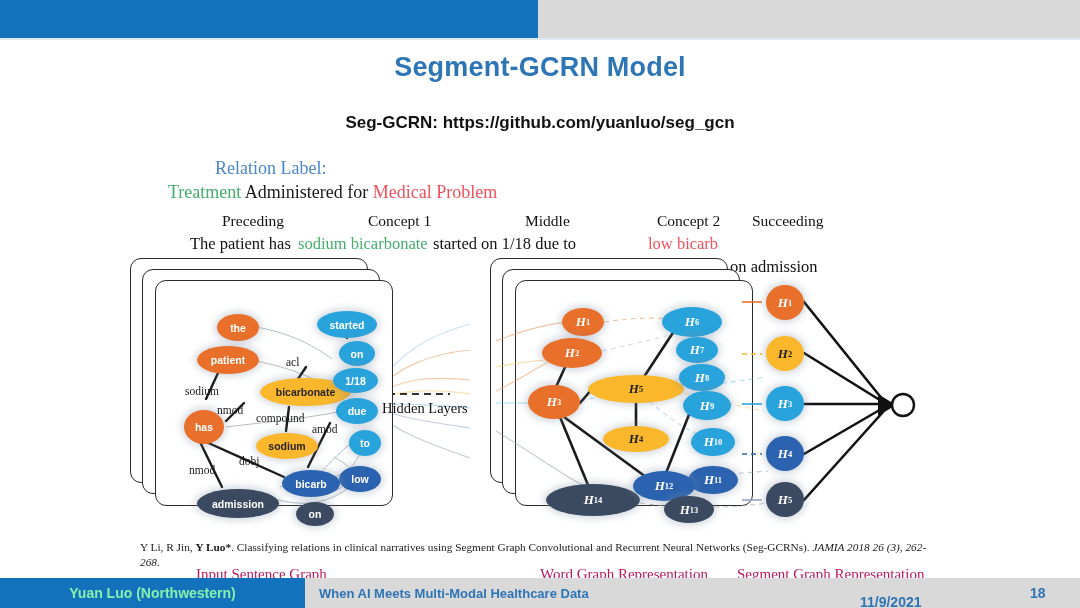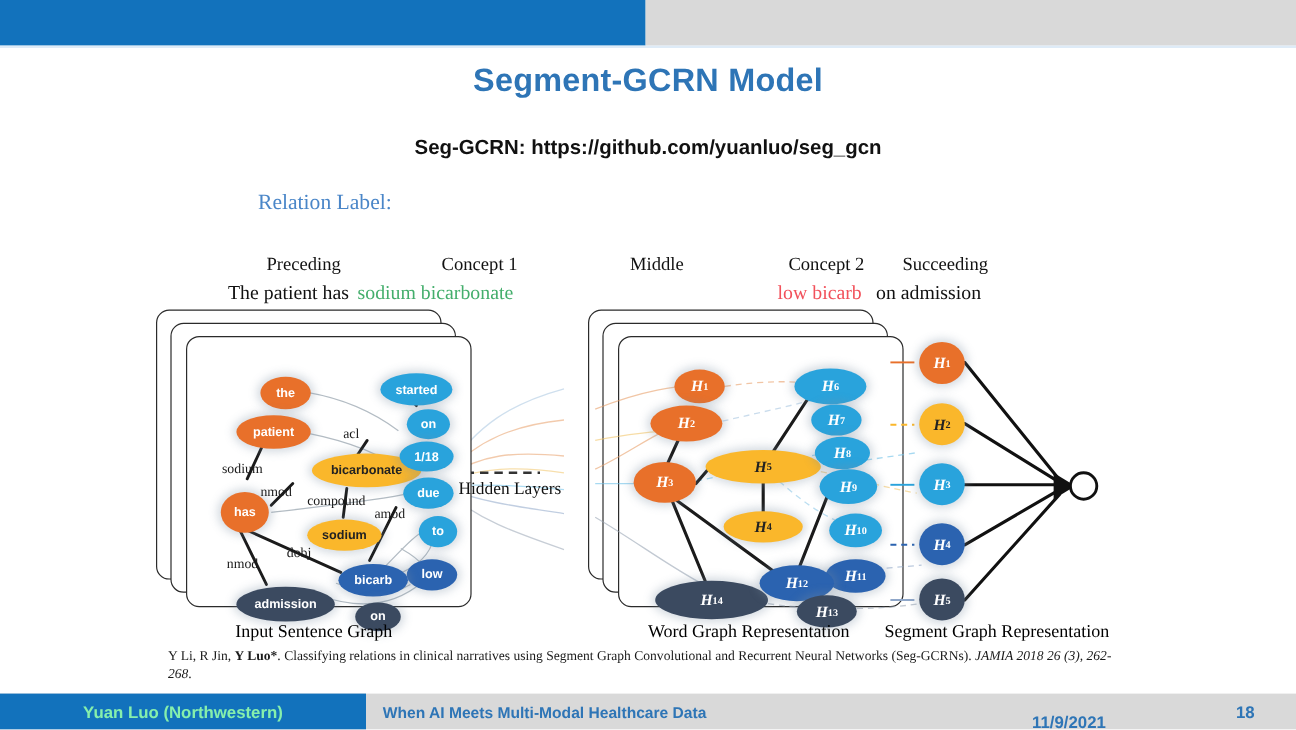--- a/index.html
+++ b/index.html
@@ -81,21 +81,21 @@
   svg.wires{position:absolute;left:0;top:0;overflow:visible;}
 
   
   #hidden-layers{
     position:absolute;left:382px;top:142px;font-size:14.5px;color:#111;
     font-family:"Liberation Serif", serif;white-space:nowrap;
   }
 
   
   .panel-caption{
-    position:absolute;font-size:15px;color:#000000;white-space:nowrap;
+    position:absolute;font-size:15px;color:#be185d;white-space:nowrap;margin-top:47px;
   }
   #citation{
     position:absolute;left:140px;top:540px;width:790px;
     font-size:11.3px;color:#1a1a1a;line-height:1.32;
   }
   #citation .em{font-style:italic;}
   #citation .bd{font-weight:700;}
 
   
   #footer{position:absolute;left:0;top:578px;width:1080px;height:30px;background:#D9D9D9;}
@@ -126,34 +126,38 @@
   <div id="top-bar-blue"></div>
   <div id="top-bar-gray"></div>
   <div id="top-bar-underline"></div>
 </div>
 
 <div id="slide-title">Segment-GCRN Model</div>
 <div id="repo-line">Seg-GCRN: https://github.com/yuanluo/seg_gcn</div>
 
 <div id="relation-block">
   <div id="relation-label-title">Relation Label:</div>
+  <div id="relation-label-value">
+    <span class="rl-treatment">Treatment</span><span> Administered for </span><span class="rl-problem">Medical Problem</span>
+  </div>
 </div>
 
 <div id="roles-row">
     <div class="role-label" style="left: 92px;">Preceding</div>
     <div class="role-label" style="left: 238px;">Concept 1</div>
     <div class="role-label" style="left: 395px;">Middle</div>
     <div class="role-label" style="left: 527px;">Concept 2</div>
     <div class="role-label" style="left: 622px;">Succeeding</div>
   </div>
 <div id="sentence-row">
     <div class="sent-piece" style="left: 60px;">The patient has</div>
     <div class="sent-piece sent-green" style="left: 168px;">sodium bicarbonate</div>
+    <div class="sent-piece" style="left: 303px;">started on 1/18 due to</div>
     <div class="sent-piece sent-red" style="left: 518px;">low bicarb</div>
-    <div class="sent-piece" style="left: 600px;">on admission</div>
+    <div class="sent-piece" style="left: 600px; margin-top: 23px;">on admission</div>
   </div>
 
 <div id="diagram">
 
   <svg class="wires" width="1080" height="270">
     <g stroke-width="1.1" fill="none" opacity=".55">
       <path d="M372,140 C400,120 430,118 470,122" stroke="#E8A06A"></path>
       <path d="M372,143 C400,132 430,130 470,136" stroke="#F2C66A"></path>
       <path d="M372,146 C400,146 430,146 470,150" stroke="#6EC1E8"></path>
       <path d="M372,149 C400,160 430,164 470,170" stroke="#8FA7C9"></path>

